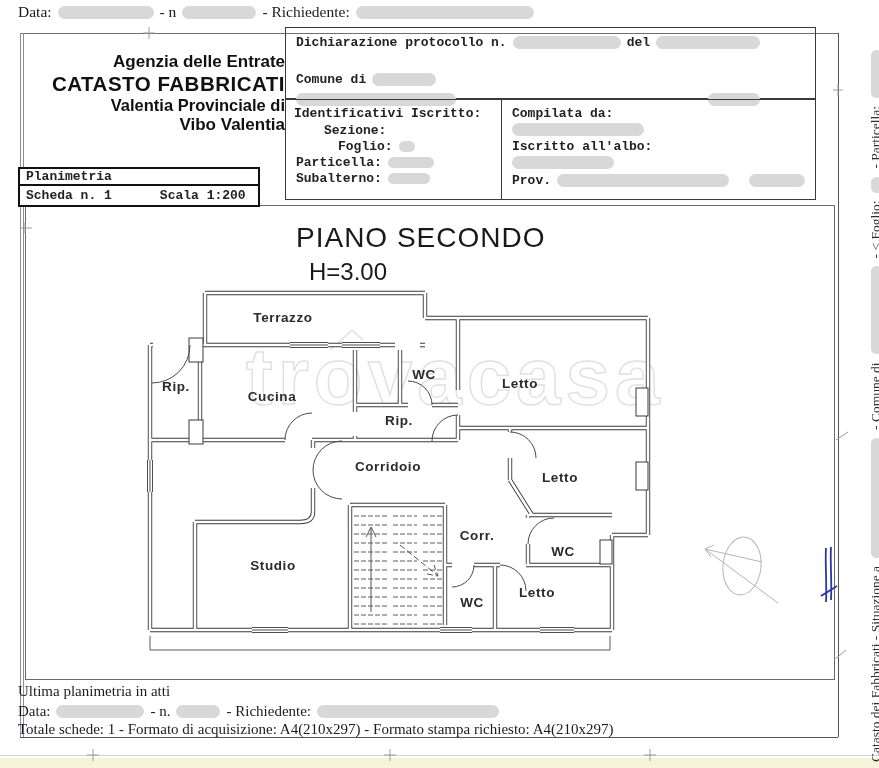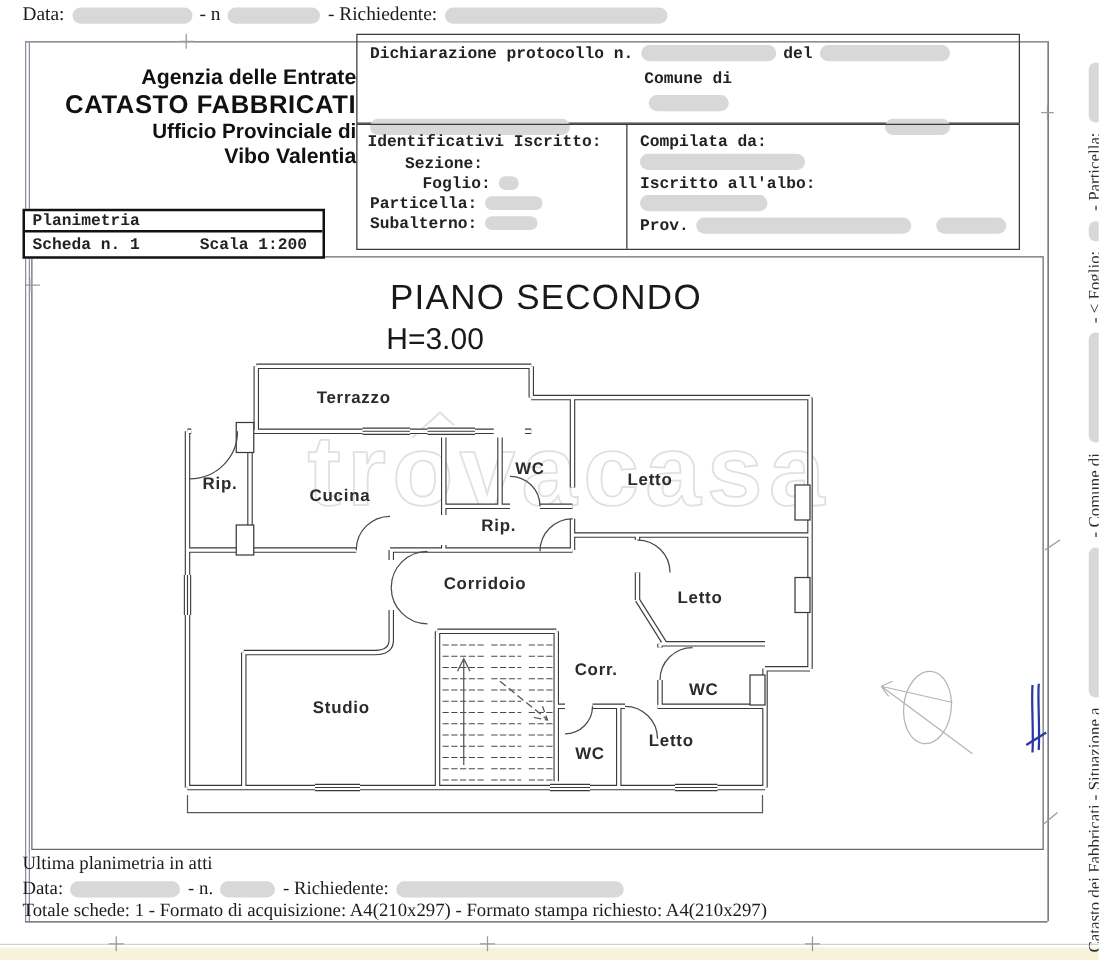--- a/index.html
+++ b/index.html
@@ -19,21 +19,21 @@
   
   .decl-box{left:285px;top:27px;width:531px;height:72px;border:1px solid #3a3a3a;padding:7px 10px;box-sizing:border-box;font-size:13px;}
   .cata-box{left:285px;top:99px;width:531px;height:101px;border:1px solid #3a3a3a;box-sizing:border-box;font-size:13px;display:flex;}
   .cata-left{width:262px;border-right:1px solid #3a3a3a;padding:6px 8px;box-sizing:border-box;}
   .cata-right{flex:1;padding:6px 10px;box-sizing:border-box;}
   .agency{left:40px;top:52px;width:245px;text-align:right;font-family:"Liberation Sans",sans-serif;font-weight:700;color:#111;}
   .plani-box{left:18px;top:167px;width:238px;border:2px solid #111;background:#fff;font-size:13px;}
   .plani-row1{padding:0 6px;border-bottom:2px solid #111;}
   .plani-row2{padding:2px 6px;display:flex;}
   
-  .plan-title{left:312px;top:222px;font-family:"Liberation Sans",sans-serif;font-size:28px;color:#191919;letter-spacing:1px;}
+  .plan-title{left:296px;top:222px;font-family:"Liberation Sans",sans-serif;font-size:28px;color:#191919;letter-spacing:1px;}
   .plan-h{left:309px;top:258px;font-family:"Liberation Sans",sans-serif;font-size:24px;color:#191919;}
   
   .foot1{left:18px;top:683px;font-size:15px;}
   .foot2{left:18px;top:703px;font-size:15px;}
   .foot3{left:18px;top:721px;font-size:15px;}
   
   .side-rot{left:867px;top:762px;transform:rotate(-90deg);transform-origin:0 0;width:745px;height:18px;
             display:flex;align-items:center;gap:8px;font-size:13.5px;color:#2e2e2e;white-space:nowrap;}
   .cream{left:0;top:758px;width:879px;height:10px;background:#f7f3da;}
   svg text{font-family:"Liberation Sans",sans-serif;}
@@ -55,32 +55,32 @@
 <div class="vline" style="left:23px;top:33px;height:704px;"></div>
 <div class="rframe" style="left:838px;top:33px;height:704px;"></div>
 <div class="hline" style="left:20px;top:737px;width:818px;background:#555;"></div>
 <div class="plan-frame"></div>
 <div class="hline" style="left:0px;top:755px;width:879px;background:#d2d2d2;"></div>
 <div class="cream abs"></div>
 
 <div class="abs agency">
   <div style="font-size:17px;">Agenzia delle Entrate</div>
   <div style="font-size:20.5px;letter-spacing:0.5px;">CATASTO FABBRICATI</div>
-  <div style="font-size:16.5px;">Ufficio Provinciale di</div>
+  <div style="font-size:16.5px;">Valentia Provinciale di</div>
   <div style="font-size:17px;">Vibo Valentia</div>
 </div>
 
 <div class="abs mono decl-box">
   <div class="row">
     <span>Dichiarazione protocollo n.</span>
     <span class="bar" style="width:108px;"></span>
     <span>del</span>
     <span class="bar" style="width:104px;"></span>
   </div>
-  <div class="row" style="margin-top:5px;flex-direction:column;">
+  <div class="row" style="margin-top:22px;">
     <span>Comune di</span>
     <span class="bar" style="width:64px;"></span>
   </div>
   <div class="row" style="margin-top:6px;">
     <span class="bar" style="width:160px;"></span>
     <span class="bar" style="width:52px;margin-left:246px;"></span>
   </div>
 </div>
 
 <div class="abs mono cata-box">

